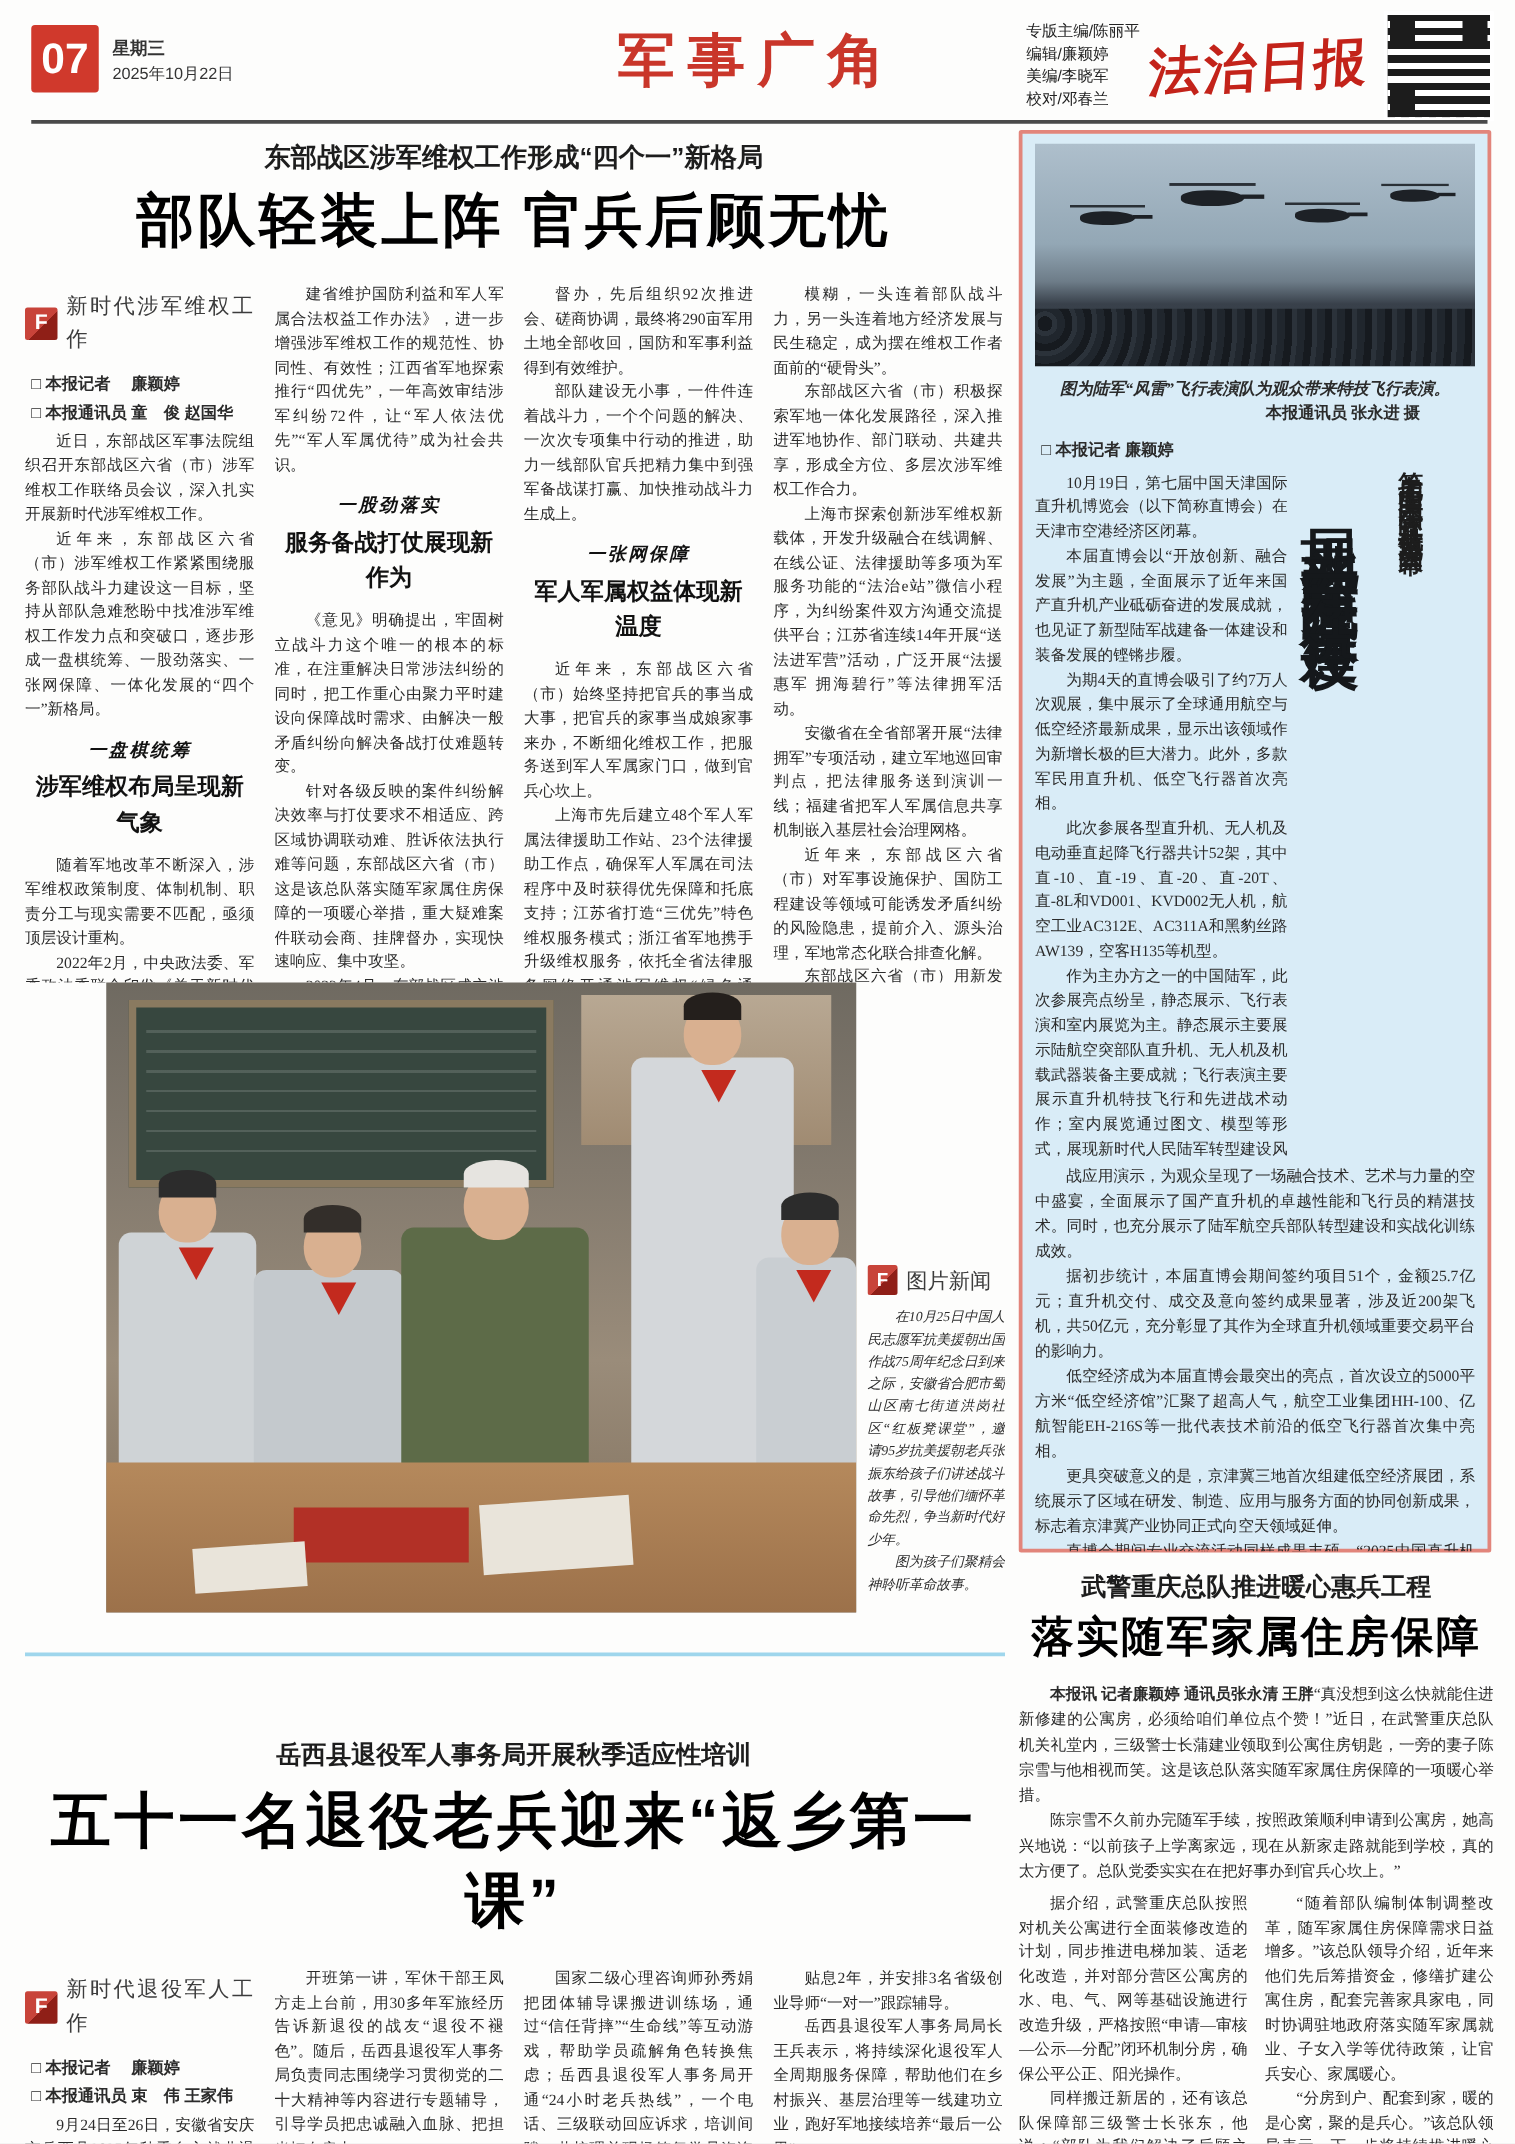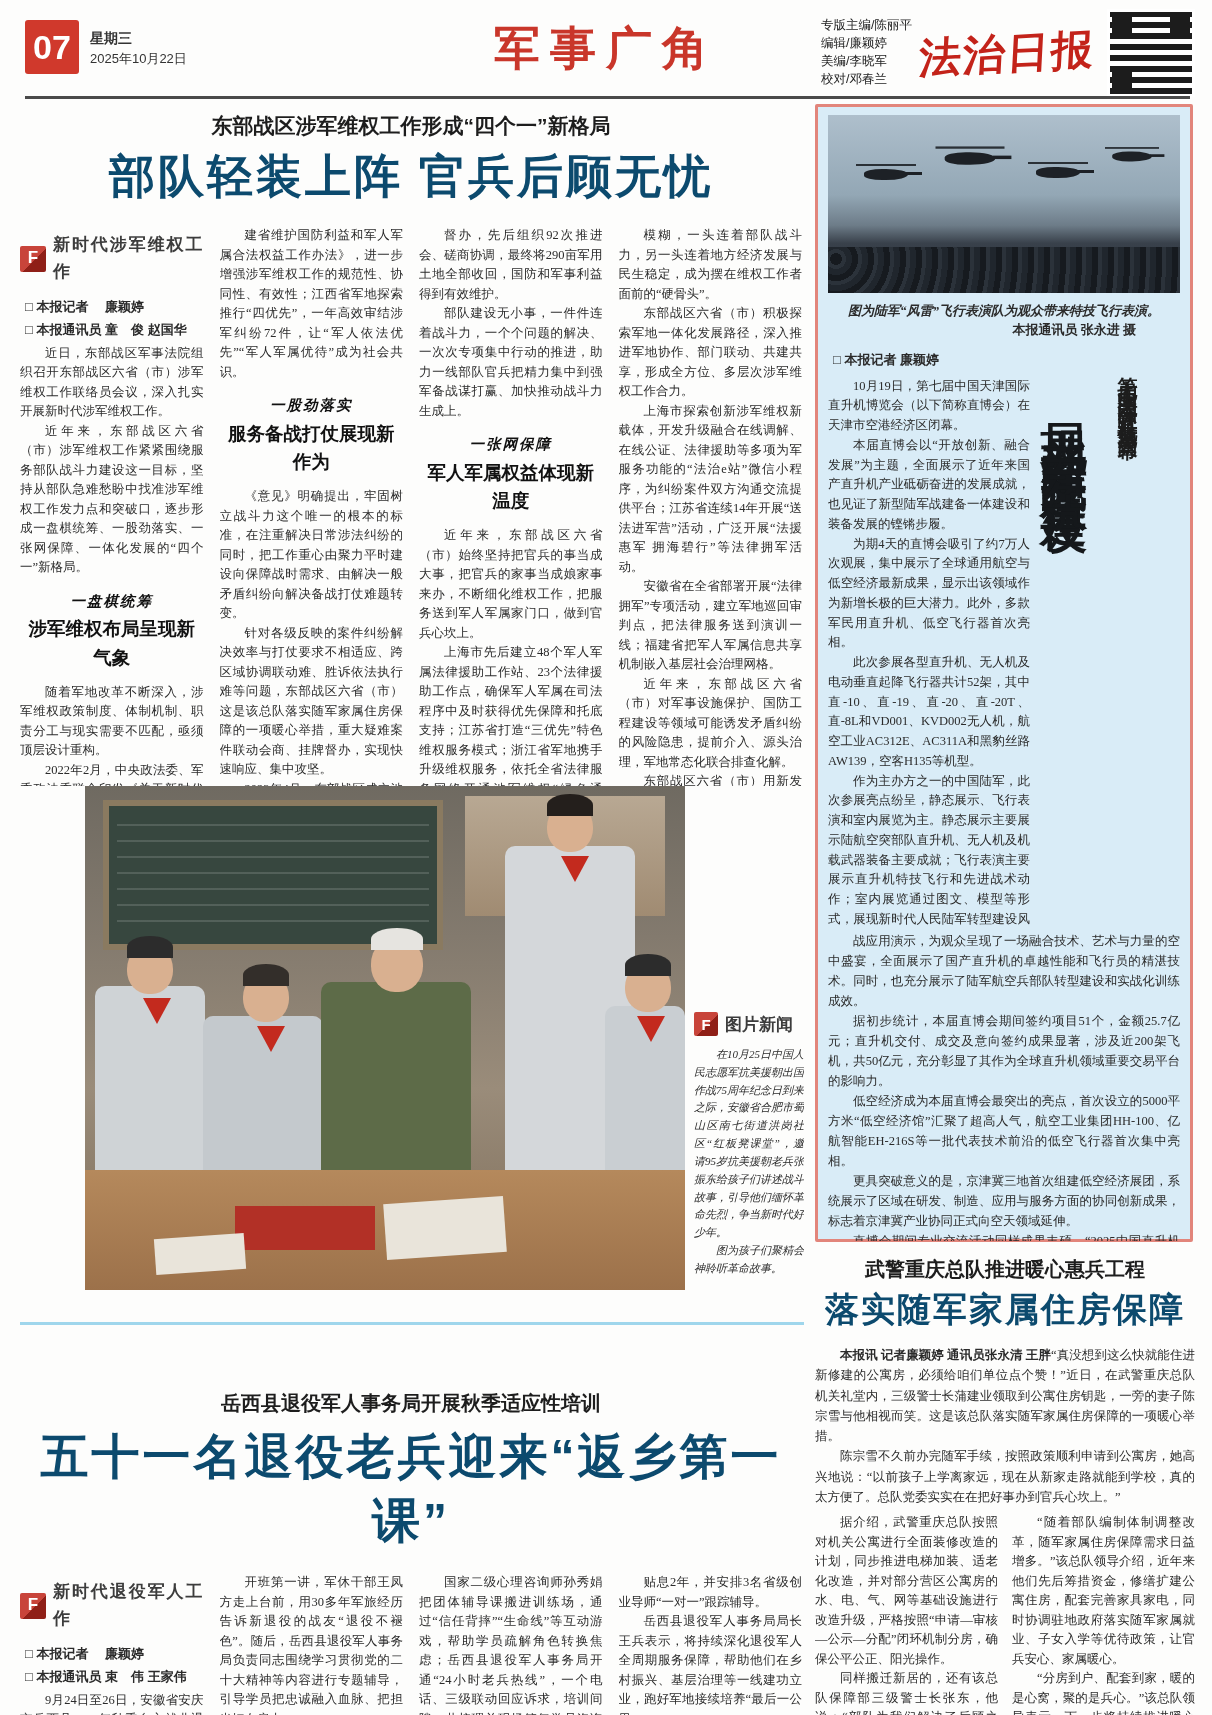--- a/index.html
+++ b/index.html
@@ -37,34 +37,34 @@
       linear-gradient(#fff,#fff) 7px 7px/10px 10px no-repeat,
       linear-gradient(#fff,#fff) calc(100% - 7px) 7px/10px 10px no-repeat,
       linear-gradient(#fff,#fff) 7px calc(100% - 7px)/10px 10px no-repeat; }
   .head-rule { position:absolute; left:25px; right:22px; top:96px; height:3px; background:#4a4a4a; }
 
   
   #main-article { position:absolute; left:20px; top:112px; width:782px; }
   .kicker { text-align:center; font-family:"Liberation Sans",sans-serif;
     font-weight:700; font-size:21px; color:#1d1d1d; }
   .headline { text-align:center; font-family:"Liberation Sans",sans-serif;
-    font-weight:900; font-size:46px; color:#0c4a6e; letter-spacing:3px; margin-top:6px; }
+    font-weight:900; font-size:46px; color:#000000; letter-spacing:3px; margin-top:6px; }
   .cols { display:flex; gap:16px; margin-top:18px; height:560px; overflow:hidden; }
   .news-col { flex:1 1 0; font-size:12.5px; line-height:1.56; text-align:justify; overflow:hidden; }
   .news-col .para { text-indent:2em; margin:0; }
   .news-col .byline, .sb-byline { font-family:"Liberation Sans",sans-serif; font-weight:700;
     font-size:13px; margin:3px 5px; text-indent:0; }
   .subhead { text-align:center; margin:12px 0 10px; }
   .subhead .sh1 { font-size:14.5px; font-weight:700; font-style:italic; color:#111; letter-spacing:2px; }
   .subhead .sh2 { font-family:"Liberation Sans",sans-serif; font-size:18.5px; font-weight:900; color:#111; margin-top:3px; }
   .col-logo { display:flex; align-items:center; gap:7px; margin:6px 0 12px; }
   .cube { width:26px; height:26px; background:linear-gradient(135deg,#c8443a 0 55%,#8f1f17 55%);
     color:#fff; font-family:"Liberation Sans",sans-serif; font-weight:900; font-size:17px;
     display:inline-flex; align-items:center; justify-content:center; border-radius:2px; flex:0 0 auto; }
-  .logo-text { font-family:"Liberation Sans",sans-serif; font-weight:700; font-size:17px; color:#3c3c3c; letter-spacing:1px; }
+  .logo-text { font-family:"Liberation Sans",sans-serif; font-weight:400; font-size:17px; color:#3c3c3c; letter-spacing:1px; }
 
   
   #sidebar { position:absolute; left:815px; top:104px; width:378px; height:1138px;
     background:#d9ecf7; border:3px solid #e2857b; border-radius:2px; padding:8px 10px; }
   .sb-photo { position:relative; width:100%; height:178px; overflow:hidden;
     background:linear-gradient(#aebfcc 0%, #93a7b5 45%, #6d7c88 62%, #39414b 72%, #262c34 100%); }
   .heli { position:absolute; width:44px; height:11px; background:#1d2126; border-radius:50% 60% 60% 50%; }
   .heli:before { content:""; position:absolute; left:-8px; right:-8px; top:-5px; height:2px; background:#2a3036; }
   .heli:after { content:""; position:absolute; right:-14px; top:3px; width:16px; height:3px; background:#1d2126; }
   .crowd { position:absolute; left:0; right:0; bottom:0; height:46px;

